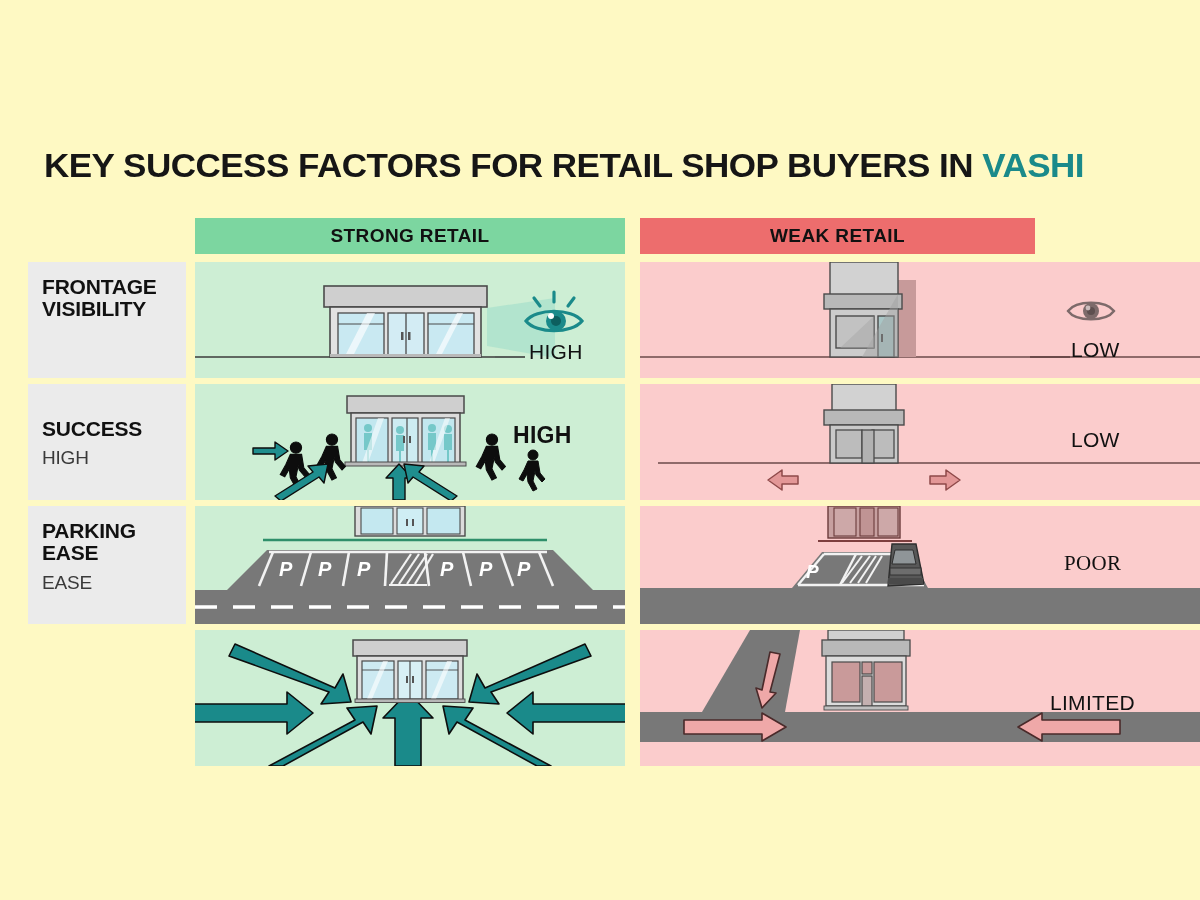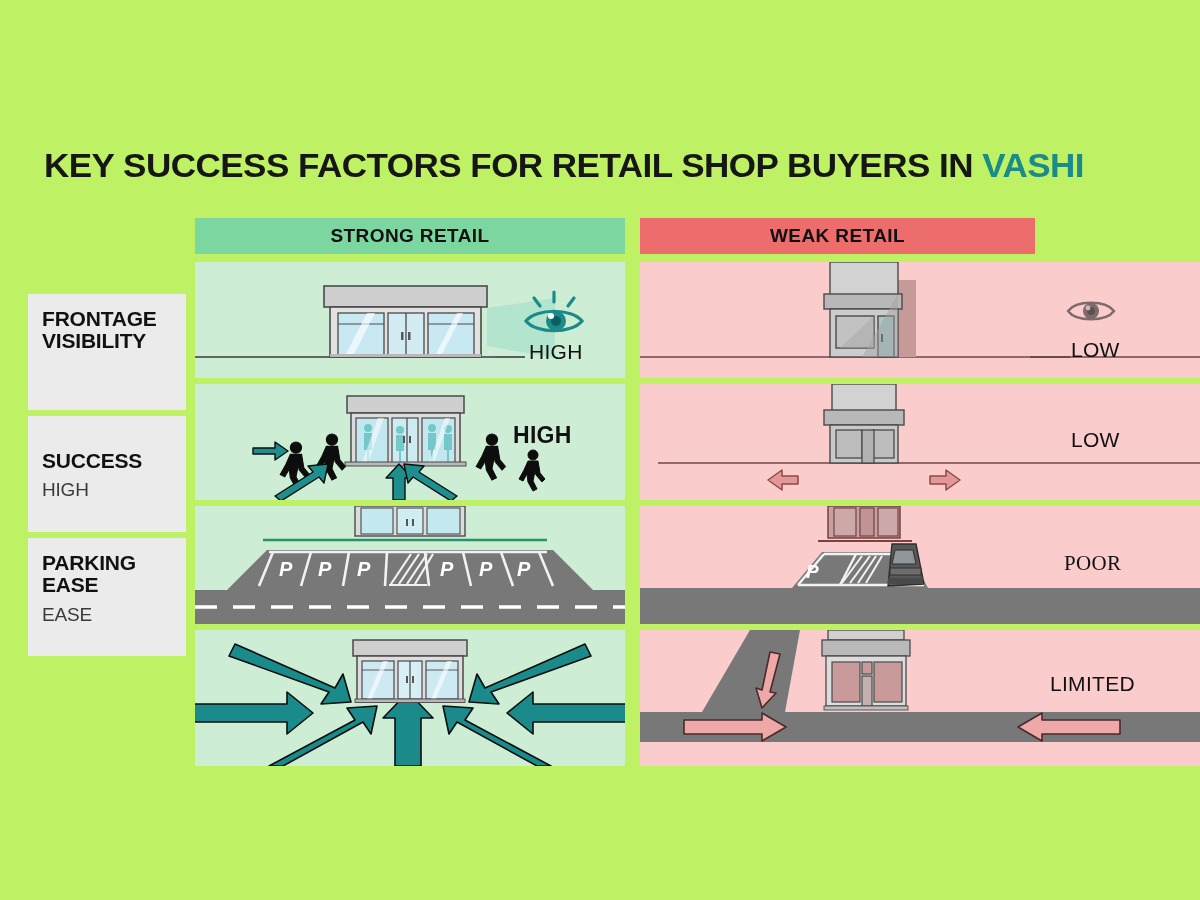--- a/index.html
+++ b/index.html
@@ -2,21 +2,21 @@
 <html><head>
 <meta charset="utf-8">
 <style>
   * { box-sizing: border-box; margin: 0; padding: 0; }
   html, body {
     width: 1200px; height: 900px;
     background: #ffffff;
     font-family: "Liberation Sans", sans-serif;
     overflow: hidden;
   }
-  #page { position: relative; width: 1200px; height: 900px; background: #bef264; }
+  #page { position: relative; width: 1200px; height: 900px; background: #fef9c3; }
 
   
   .title {
     position: absolute; left: 44px; top: 146px;
     font-size: 34px; font-weight: bold; letter-spacing: -0.5px;
     color: #161616; white-space: nowrap;
     transform: scaleX(1.03); transform-origin: left center;
   }
   .title .accent { color: #1a8a8a; }
 
@@ -30,21 +30,21 @@
     position: absolute; top: 0; height: 36px;
     display: flex; align-items: center; justify-content: center;
     font-size: 19px; font-weight: bold; letter-spacing: .4px; color: #111;
   }
   .col-head.strong { left: 167px; width: 430px; background: #7cd6a0; }
   .col-head.weak   { left: 612px; width: 395px; background: #ed6d6d; }
 
   .row { position: absolute; left: 0; width: 100%; }
   .row .label-cell {
     position: absolute; left: 0; width: 158px; height: 100%;
-    background: #ebebeb; padding: 14px 0 0 14px; margin-top: 32px;
+    background: #ebebeb; padding: 14px 0 0 14px;
   }
   .label-main { font-size: 21px; font-weight: bold; color: #111; line-height: 1.06; letter-spacing: -0.2px; }
   .label-sub  { font-size: 19px; font-weight: normal; color: #3a3a3a; margin-top: 7px; letter-spacing: -0.2px; }
 
   .panel { position: absolute; height: 100%; overflow: hidden; }
   .panel.strong { left: 167px; width: 430px; background: #cdeed4; }
   .panel.weak   { left: 612px; width: 561px; background: #fbcccc; }
 
   .verdict {
     position: absolute; font-size: 21px; color: #111; letter-spacing: .3px;
@@ -391,18 +391,18 @@
 
           <g fill="#efa8a8" stroke="#4a2a2a" stroke-width="1.6" stroke-linejoin="round">
 
             <path d="M130 22 L140 24 L130 62 L136 63 L122 78 L116 58 L122 60 Z"></path>
 
             <path d="M44 90 L122 90 L122 83 L146 97 L122 111 L122 104 L44 104 Z"></path>
 
             <path d="M480 90 L402 90 L402 83 L378 97 L402 111 L402 104 L480 104 Z"></path>
           </g>
         </svg>
-        <div class="verdict" style="left:410px;top:42px;">LIMITED</div>
+        <div class="verdict" style="left:410px;top:61px;">LIMITED</div>
       </div>
     </div>
 
   </div>
 </div>
 
 </body></html>

